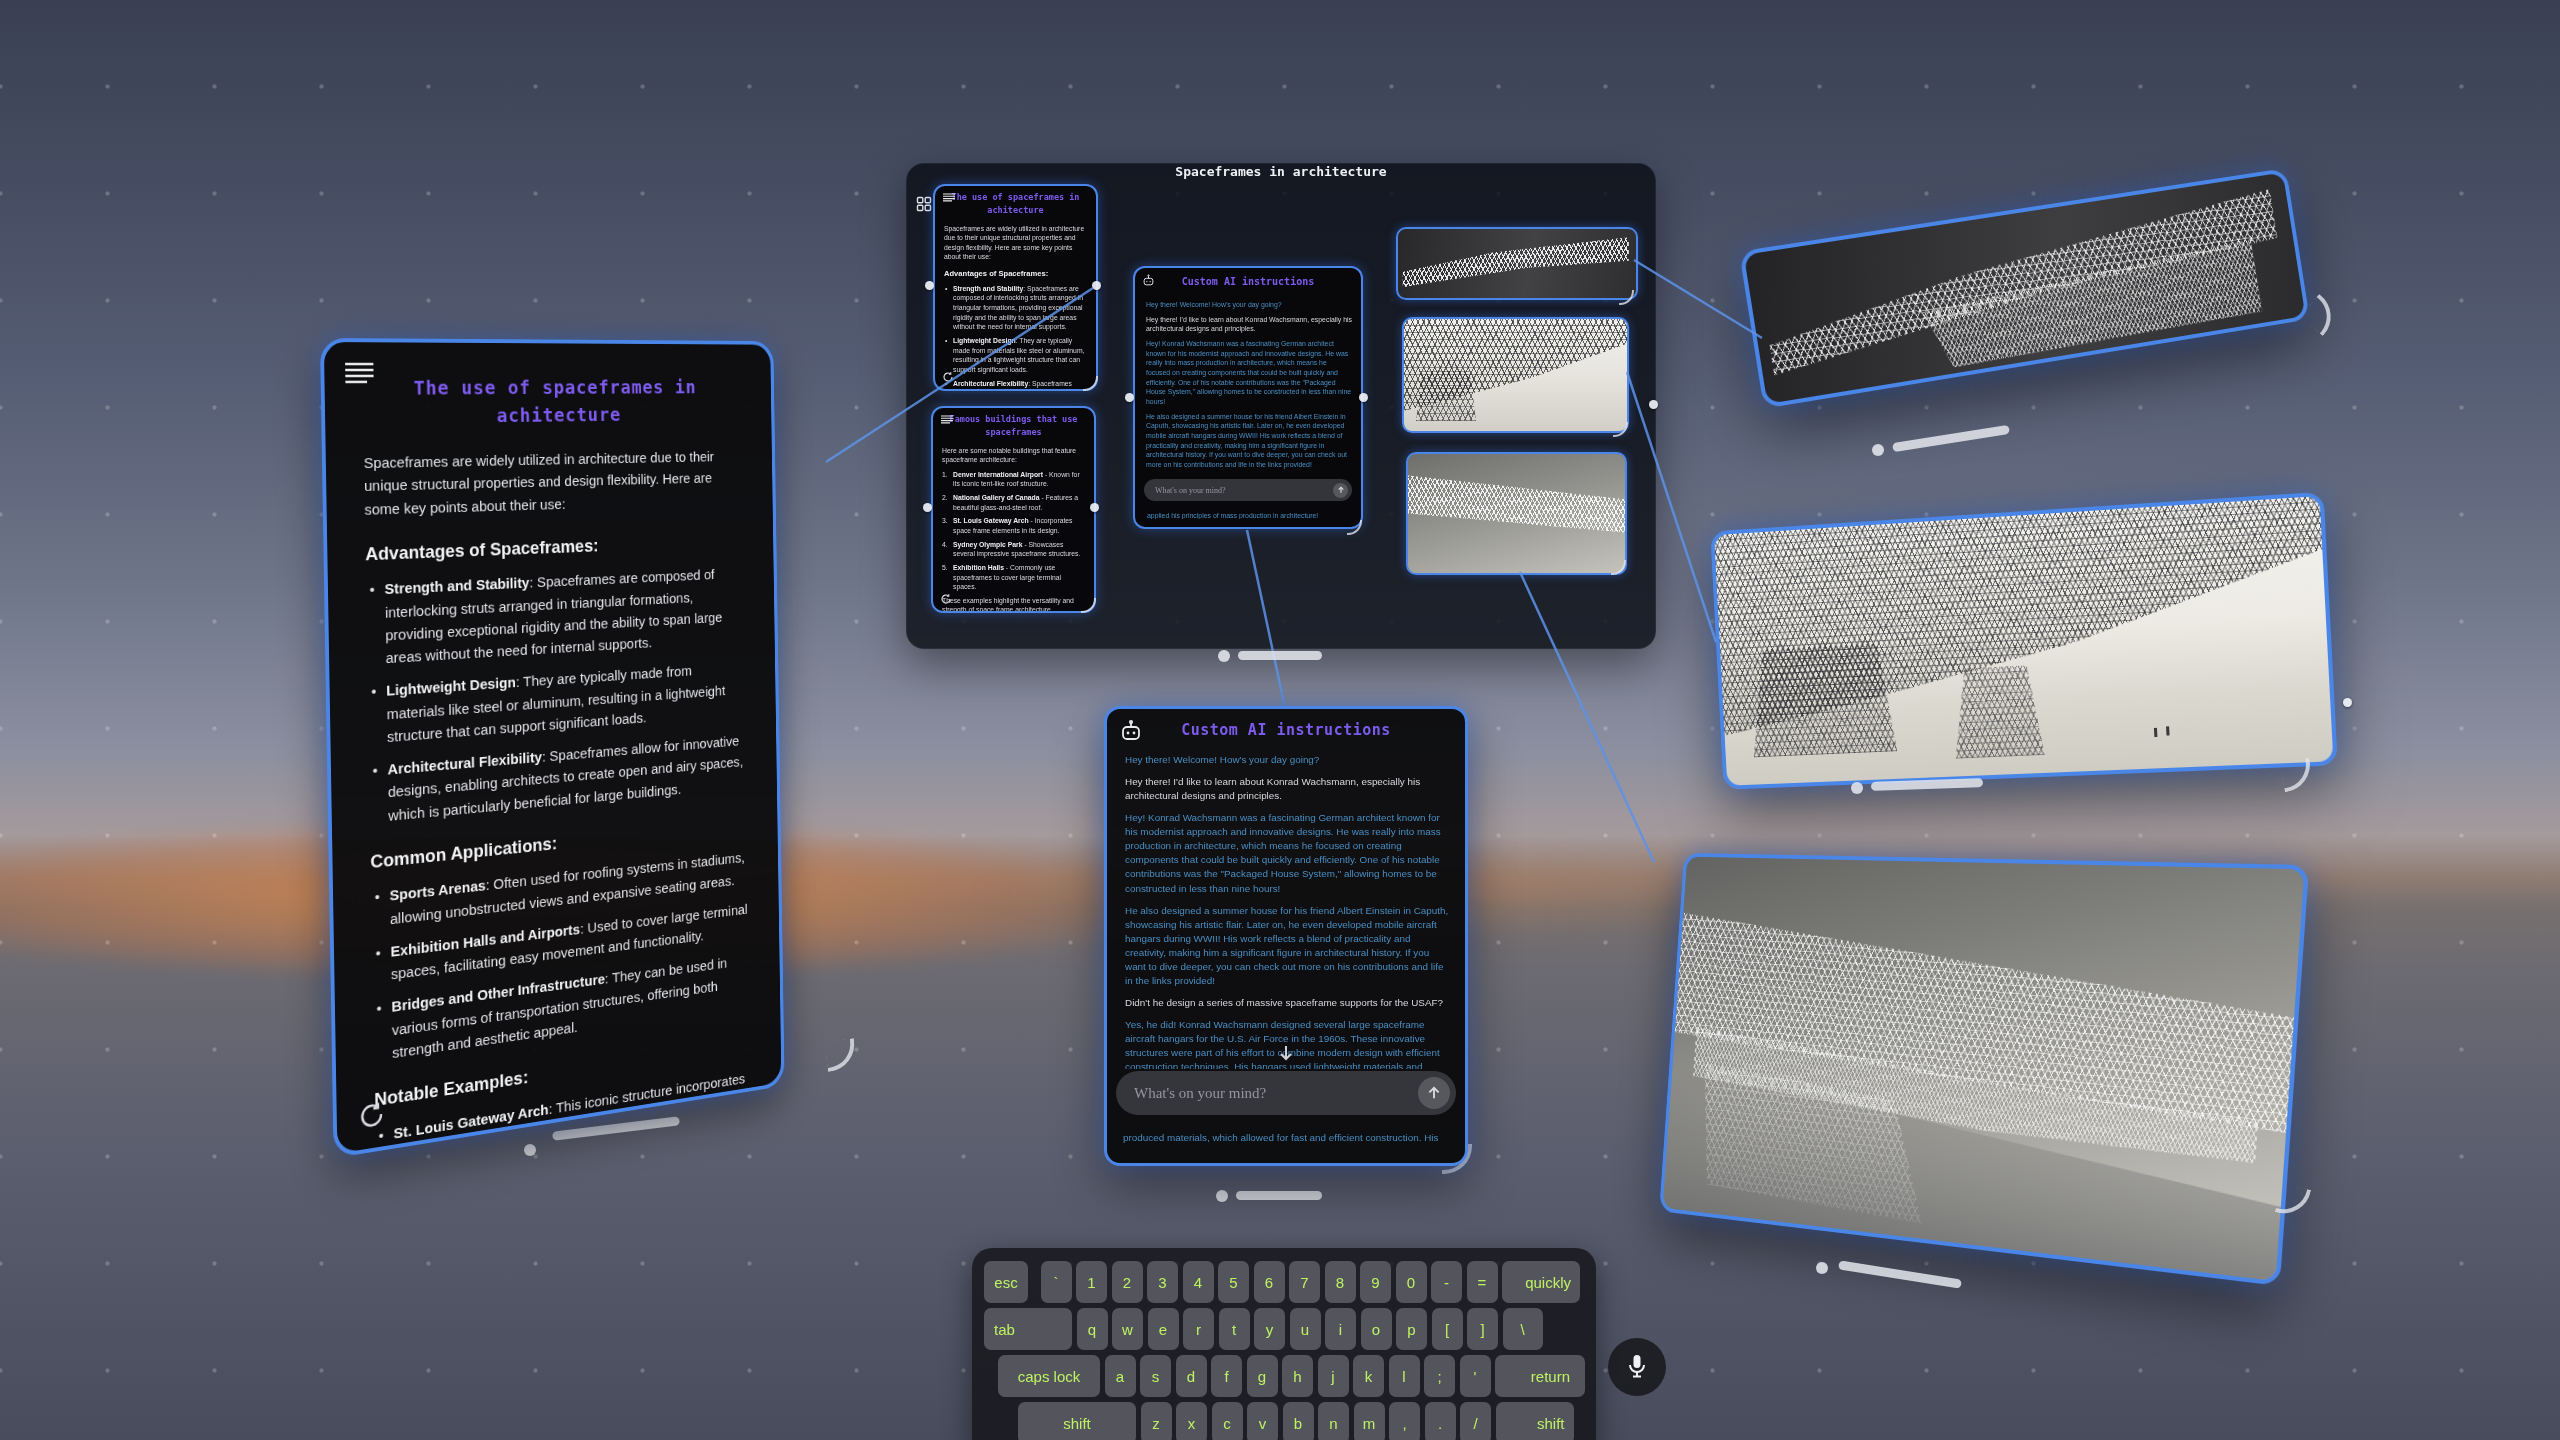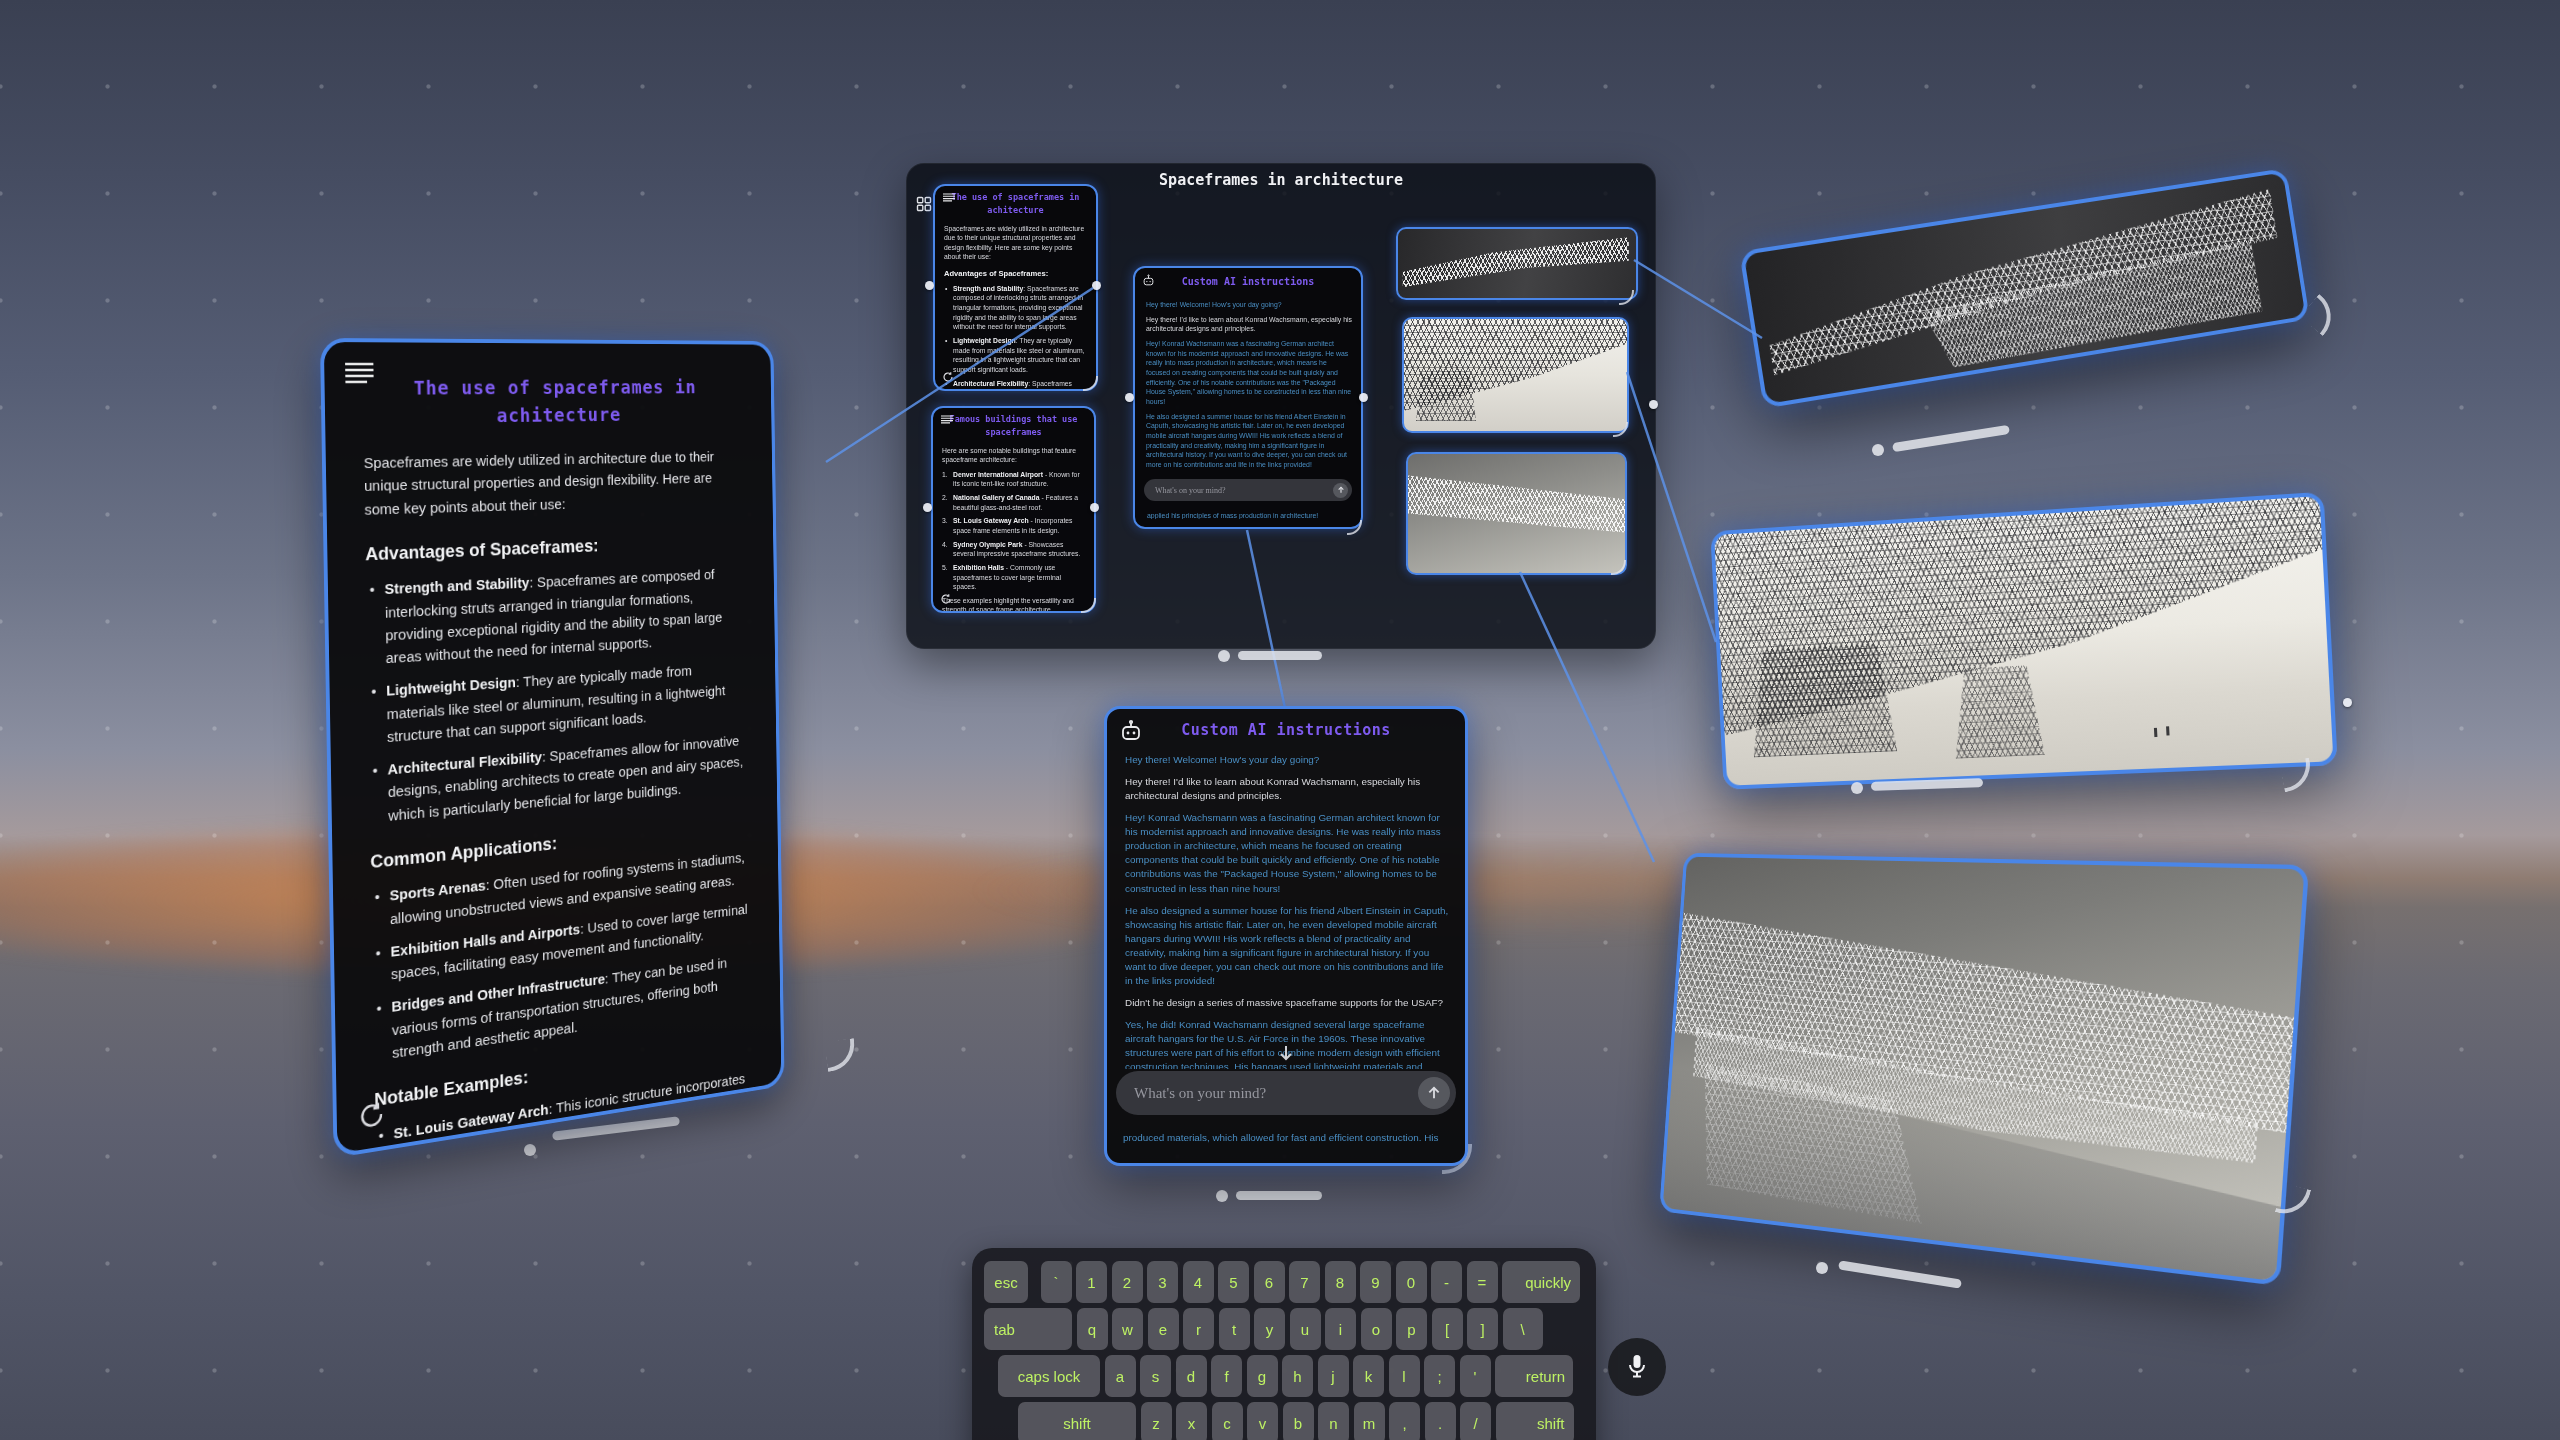--- a/index.html
+++ b/index.html
@@ -57,22 +57,22 @@
   .doc .body{color:#e3e4e8;font-size:15.5px;line-height:1.5;}
   .doc h2{font-size:19px;color:#f3f4f6;margin:20px 0 10px 0;}
   .doc ul{list-style:none;margin:0;padding:0;}
   .doc li{position:relative;padding-left:20px;margin-bottom:10px;}
   .doc li::before{content:"\2022";position:absolute;left:4px;top:0;color:#e3e4e8;}
   .doc .term{font-weight:bold;color:#f3f4f6;}
   
   .cluster{position:absolute;left:906px;top:163px;width:748px;height:484px;z-index:20;
     background:rgba(10,13,21,.82);border:1px solid rgba(255,255,255,.06);border-radius:18px;
     box-shadow:0 16px 44px rgba(0,0,0,.4);}
-  .cluster-title{position:absolute;top:7px;left:0;right:0;text-align:center;
-    font-size:15px;font-weight:bold;color:#f0f1f4;}
+  .cluster-title{position:absolute;top:0;left:0;right:0;text-align:center;
+    font-size:13px;font-weight:bold;color:#f0f1f4;}
   .cluster .grid-ic{position:absolute;left:9px;top:32px;}
   .card{position:absolute;background:rgba(8,8,11,.97);border:2px solid #4a86e8;border-radius:12px;
     box-shadow:0 0 12px rgba(50,110,235,.45);box-sizing:border-box;overflow:hidden;}
   .card .menu-ic{position:absolute;left:8px;top:7px;}
   .card h1{margin:5px 14px 7px 14px;text-align:center;font-size:8.5px;line-height:1.5;
     color:#7e5bef;font-weight:bold;}
   .card .body{color:#dadbe0;font-size:6.8px;line-height:1.42;padding:0 9px;}
   .card h2{font-size:7.6px;color:#f1f2f5;margin:7px 0 4px 0;}
   .card ul,.card ol{list-style:none;margin:0;padding:0;}
   .card li{position:relative;padding-left:9px;margin-bottom:4px;}
@@ -143,21 +143,21 @@
     box-shadow:0 10px 30px rgba(0,0,0,.45);}
   .kb-row{display:flex;gap:4.5px;margin-bottom:5px;}
   .kb-row.r2{} .kb-row.r3{margin-left:14px;} .kb-row.r4{margin-left:34px;}
   .key{width:31px;height:42px;border-radius:7px;background:rgba(88,89,95,.95);color:#bef264;
     font-size:15px;display:flex;align-items:center;justify-content:center;flex:0 0 auto;
     border:none;padding:0;font-family:"Liberation Sans",sans-serif;}
   .key[data-k="esc"]{width:44px;margin-right:8px;}
   .key[data-k="delete"]{width:78px;justify-content:flex-end;padding-right:9px;}
   .key[data-k="tab"]{width:88px;justify-content:flex-start;padding-left:10px;}
   .key[data-k="caps"]{width:102px;}
-  .key[data-k="return"]{width:78px;justify-content:flex-end;padding-right:8px;}
+  .key[data-k="return"]{width:90px;justify-content:flex-end;padding-right:15px;}
   .key[data-k="lshift"]{width:118px;}
   .key[data-k="rshift"]{width:78px;justify-content:flex-end;padding-right:9px;}
   .key[data-k="backslash"]{width:40px;}
   .micbtn{position:absolute;left:1608px;top:1338px;width:58px;height:58px;border-radius:50%;
     background:rgba(24,25,29,.88);display:flex;align-items:center;justify-content:center;
     z-index:50;border:none;padding:0;}
 </style>
 </head>
 <body>
 

